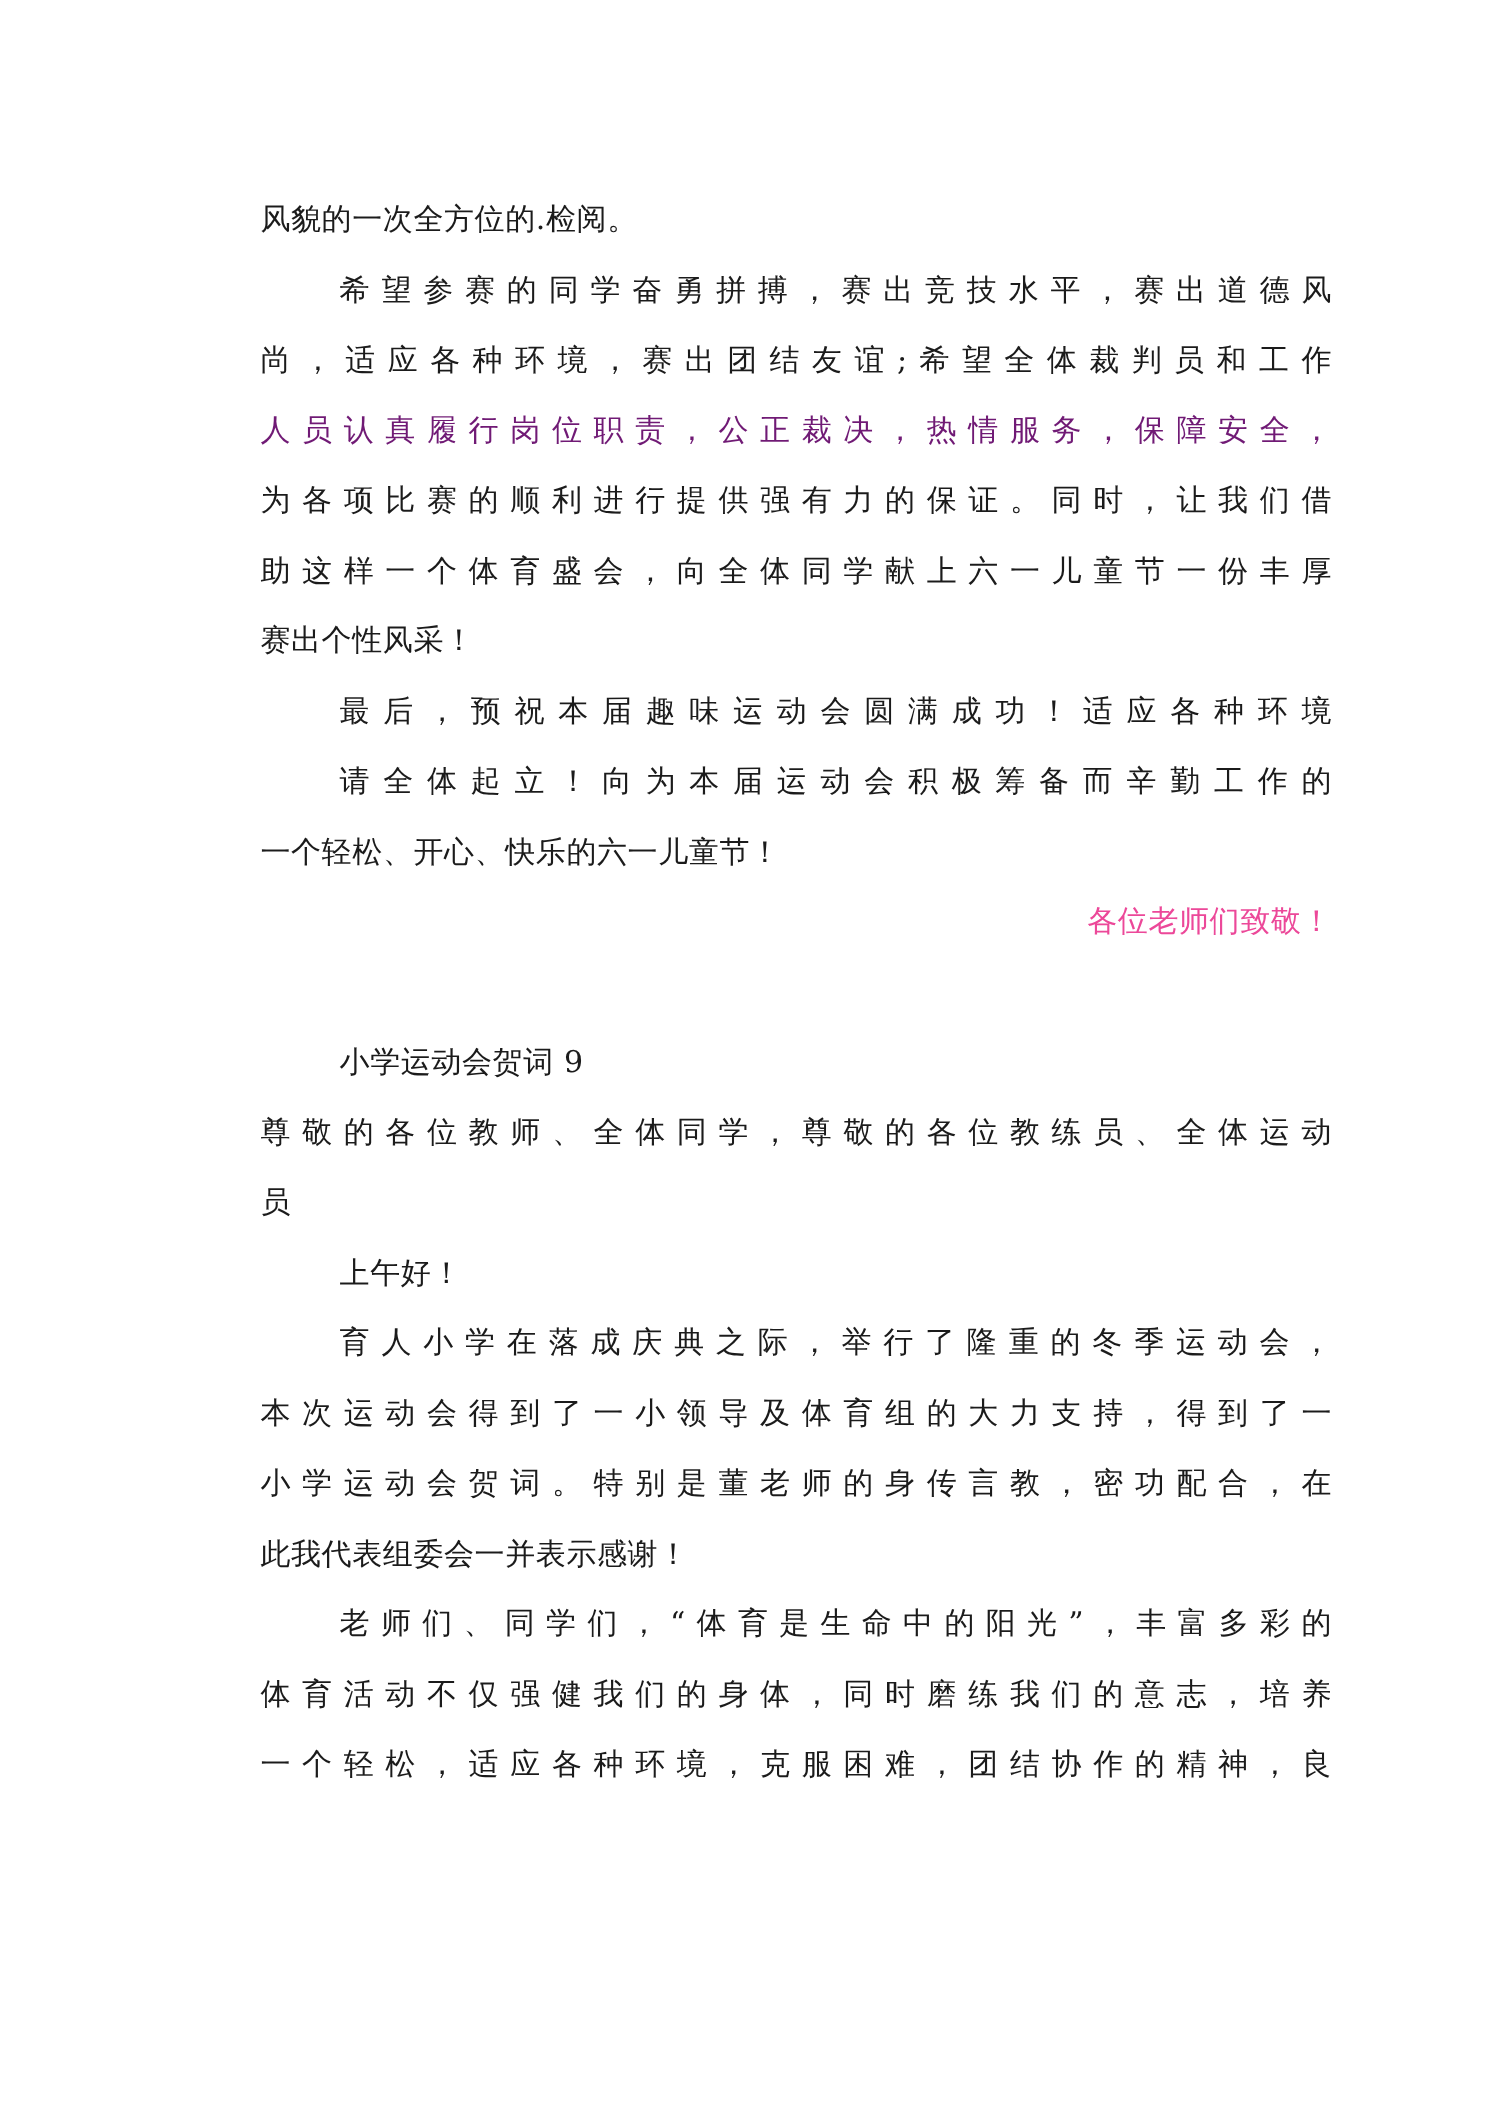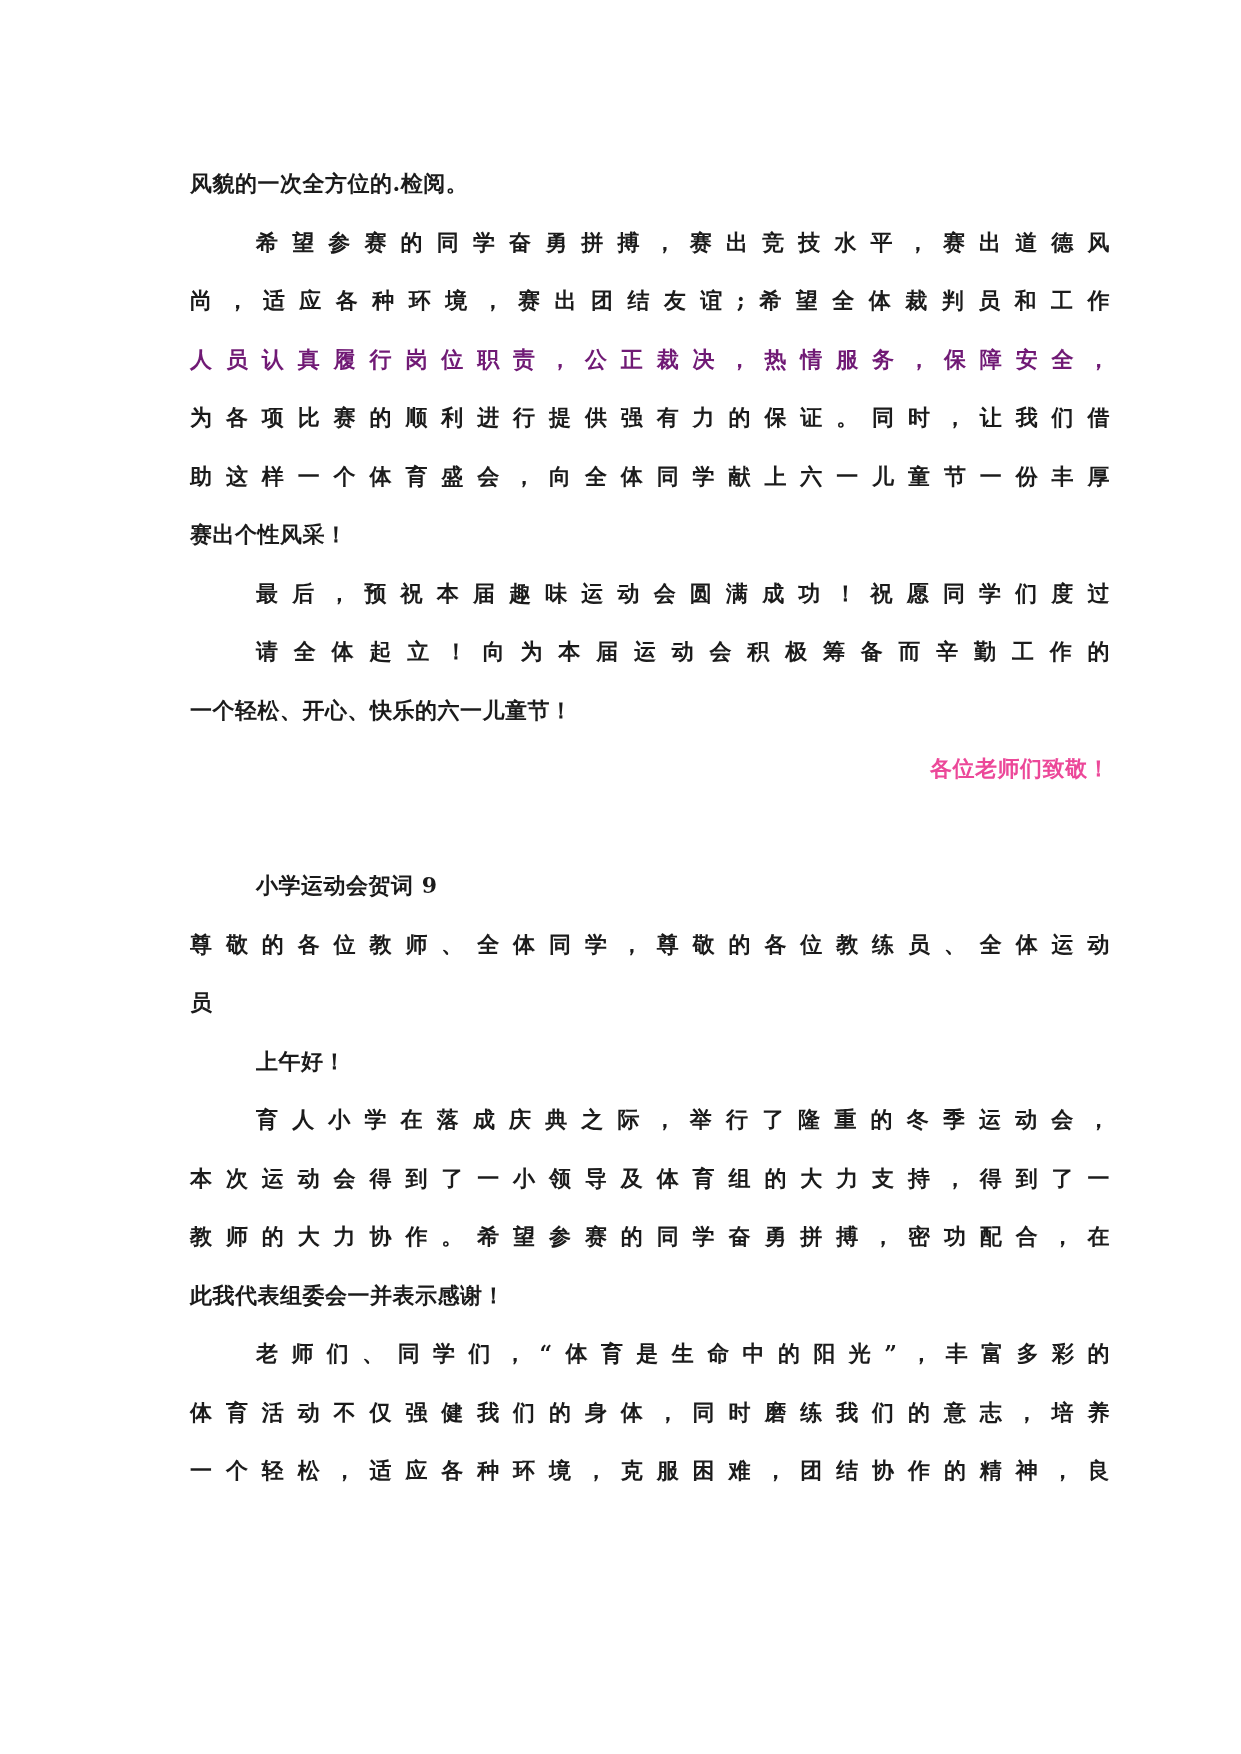--- a/index.html
+++ b/index.html
@@ -17,25 +17,26 @@
   }
   .text-block {
     position: absolute;
     left: 190px;
     top: 154px;
     width: 920px;
   }
   .line {
     height: 58.5px;
     line-height: 58.5px;
-    font-size: 22px;
+    font-size: 25px;
     color: #1b1b1b;
     letter-spacing: 0.5px;
     white-space: nowrap;
-    font-weight: 700;
+    font-weight: 400;
+    margin-left: 27px;
   }
   .line.justify {
     white-space: normal;
     text-align: justify;
     text-align-last: justify;
   }
   .line.indent {
     padding-left: 66px;
   }
   .line.blank {
@@ -47,30 +48,30 @@
 
 <div class="page" style="background: rgb(255, 255, 255);">
   <div class="text-block" id="text-block">
       <div class="line" style="color: rgb(27, 27, 27);">风貌的一次全方位的.检阅。</div>
       <div class="line indent justify" style="color: rgb(27, 27, 27);">希望参赛的同学奋勇拼搏，赛出竞技水平，赛出道德风</div>
       <div class="line justify" style="color: rgb(27, 27, 27);">尚，适应各种环境，赛出团结友谊;希望全体裁判员和工作</div>
       <div class="line justify" style="color: #701a75;">人员认真履行岗位职责，公正裁决，热情服务，保障安全，</div>
       <div class="line justify" style="color: rgb(27, 27, 27);">为各项比赛的顺利进行提供强有力的保证。同时，让我们借</div>
       <div class="line justify" style="color: rgb(27, 27, 27);">助这样一个体育盛会，向全体同学献上六一儿童节一份丰厚</div>
       <div class="line" style="color: rgb(27, 27, 27);">赛出个性风采！</div>
-      <div class="line indent justify" style="color: rgb(27, 27, 27);">最后，预祝本届趣味运动会圆满成功！祝愿同学们度过</div>
+      <div class="line indent justify" style="color: rgb(27, 27, 27);">最后，预祝本届趣味运动会圆满成功！适应各种环境</div>
       <div class="line indent justify" style="color: rgb(27, 27, 27);">请全体起立！向为本届运动会积极筹备而辛勤工作的</div>
       <div class="line" style="color: rgb(27, 27, 27);">一个轻松、开心、快乐的六一儿童节！</div>
       <div class="line" style="color: #ec4899; text-align: right;">各位老师们致敬！</div>
       <div class="line blank" style="color: rgb(27, 27, 27);"></div>
       <div class="line indent" style="color: rgb(27, 27, 27);">小学运动会贺词 9</div>
       <div class="line justify" style="color: rgb(27, 27, 27);">尊敬的各位教师、全体同学，尊敬的各位教练员、全体运动</div>
       <div class="line" style="color: rgb(27, 27, 27);">员</div>
       <div class="line indent" style="color: rgb(27, 27, 27);">上午好！</div>
       <div class="line indent justify" style="color: rgb(27, 27, 27);">育人小学在落成庆典之际，举行了隆重的冬季运动会，</div>
       <div class="line justify" style="color: rgb(27, 27, 27);">本次运动会得到了一小领导及体育组的大力支持，得到了一</div>
-      <div class="line justify" style="color: rgb(27, 27, 27);">教师的大力协作。希望参赛的同学奋勇拼搏，密功配合，在</div>
+      <div class="line justify" style="color: rgb(27, 27, 27);">小学运动会贺词。特别是董老师的身传言教，密功配合，在</div>
       <div class="line" style="color: rgb(27, 27, 27);">此我代表组委会一并表示感谢！</div>
       <div class="line indent justify" style="color: rgb(27, 27, 27);">老师们、同学们，“体育是生命中的阳光”，丰富多彩的</div>
       <div class="line justify" style="color: rgb(27, 27, 27);">体育活动不仅强健我们的身体，同时磨练我们的意志，培养</div>
       <div class="line justify" style="color: rgb(27, 27, 27);">一个轻松，适应各种环境，克服困难，团结协作的精神，良</div>
     </div>
 </div>
 
 </body></html>

